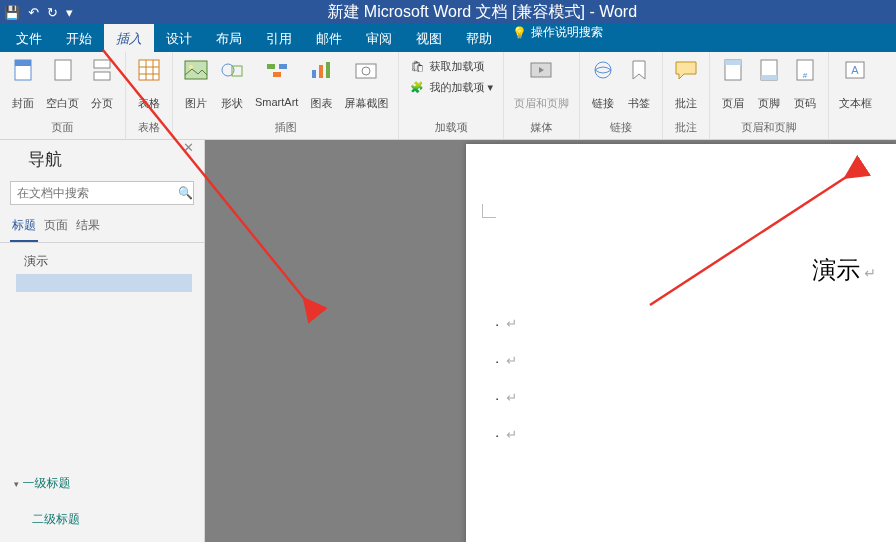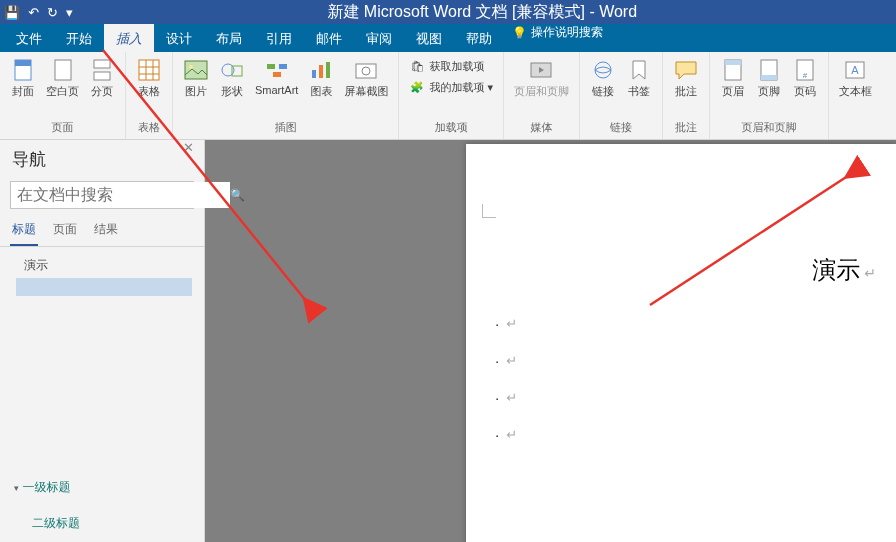--- a/index.html
+++ b/index.html
@@ -14,35 +14,35 @@
 .menubar .tab { padding: 6px 12px; cursor: pointer; font-size: 13px; }
 .menubar .tab.active { background: #f3f3f3; color: #2b579a; font-style: italic; }
 .menubar .search-help { display: flex; align-items: center; gap: 4px; margin-left: 8px; font-size: 12px; }
 
 .ribbon { background: #f3f3f3; height: 88px; border-bottom: 1px solid #d4d4d4; display: flex; }
 .ribbon-group { display: flex; flex-direction: column; align-items: center; padding: 2px 6px; border-right: 1px solid #e1e1e1; }
 .ribbon-group .items { display: flex; gap: 2px; flex: 1; align-items: flex-start; padding-top: 2px; }
 .ribbon-group .group-label { font-size: 11px; color: #666; padding: 2px 0; }
 .ribbon-btn { display: flex; flex-direction: column; align-items: center; justify-content: center; padding: 2px 4px; cursor: pointer; min-width: 34px; }
 .ribbon-btn .ico { width: 24px; height: 24px; display: flex; align-items: center; justify-content: center; }
-.ribbon-btn .lbl { font-size: 11px; color: #444; white-space: nowrap; margin-top: 2px; }
+.ribbon-btn .lbl { font-size: 11px; color: #444; white-space: nowrap; margin-top: 14px; }
 .ribbon-vert { display: flex; flex-direction: column; gap: 1px; }
 .ribbon-vert .small-btn { display: flex; align-items: center; gap: 4px; font-size: 11px; color: #444; padding: 2px 4px; cursor: pointer; white-space: nowrap; }
 .ribbon-vert .small-btn .mini-ico { width: 16px; height: 16px; display: flex; align-items: center; justify-content: center; }
 
 .workspace { display: flex; height: calc(542px - 24px - 28px - 88px); }
 
 .nav-pane { width: 205px; background: #f3f3f3; border-right: 1px solid #d4d4d4; display: flex; flex-direction: column; position: relative; }
 .nav-pane .nav-header { padding: 8px 12px 4px; display: flex; justify-content: space-between; align-items: center; }
-.nav-pane .nav-title { font-size: 17px; color: #333; }
+.nav-pane .nav-title { font-size: 17px; color: #333; margin-left: 16px; }
 .nav-pane .nav-close { color: #888; cursor: pointer; position: absolute; right: 10px; top: 0px; font-size: 13px; }
 .nav-pane .nav-search { margin: 6px 10px; display: flex; border: 1px solid #c4c4c4; background: white; }
-.nav-pane .nav-search input { flex: 1; border: none; padding: 4px 6px; font-size: 16px; outline: none; }
+.nav-pane .nav-search input { flex: 1; border: none; padding: 4px 6px; font-size: 12px; outline: none; }
 .nav-pane .nav-search .search-btn { width: 24px; display: flex; align-items: center; justify-content: center; cursor: pointer; color: #666; }
-.nav-tabs { display: flex; padding: 0 10px; gap: 13px; border-bottom: 1px solid #d4d4d4; }
+.nav-tabs { display: flex; padding: 0 10px; gap: 4px; border-bottom: 1px solid #d4d4d4; }
 .nav-tabs .nav-tab { padding: 6px 2px; font-size: 12px; color: #666; cursor: pointer; }
 .nav-tabs .nav-tab.active { color: #2b579a; border-bottom: 2px solid #2b579a; }
 .nav-content { flex: 1; overflow: auto; padding: 6px 4px; }
 .nav-item { padding: 4px 10px 4px 20px; font-size: 12px; color: #444; cursor: pointer; }
 .nav-item.selecthl { background: #c5d8ec; display:block; height:18px; margin-left:12px; margin-right:8px; }
 .nav-outline { margin-top: 180px; padding: 0 6px; }
 .nav-outline .outline-item { padding: 3px 4px; font-size: 12px; color: #0f766e; cursor: pointer; display: flex; align-items: center; }
 .nav-outline .lvl1::before { content: "▾"; color: #666; margin-right: 4px; font-size: 9px; }
 .nav-outline .lvl2 { padding-left: 22px; margin-top: 13px; }
 

